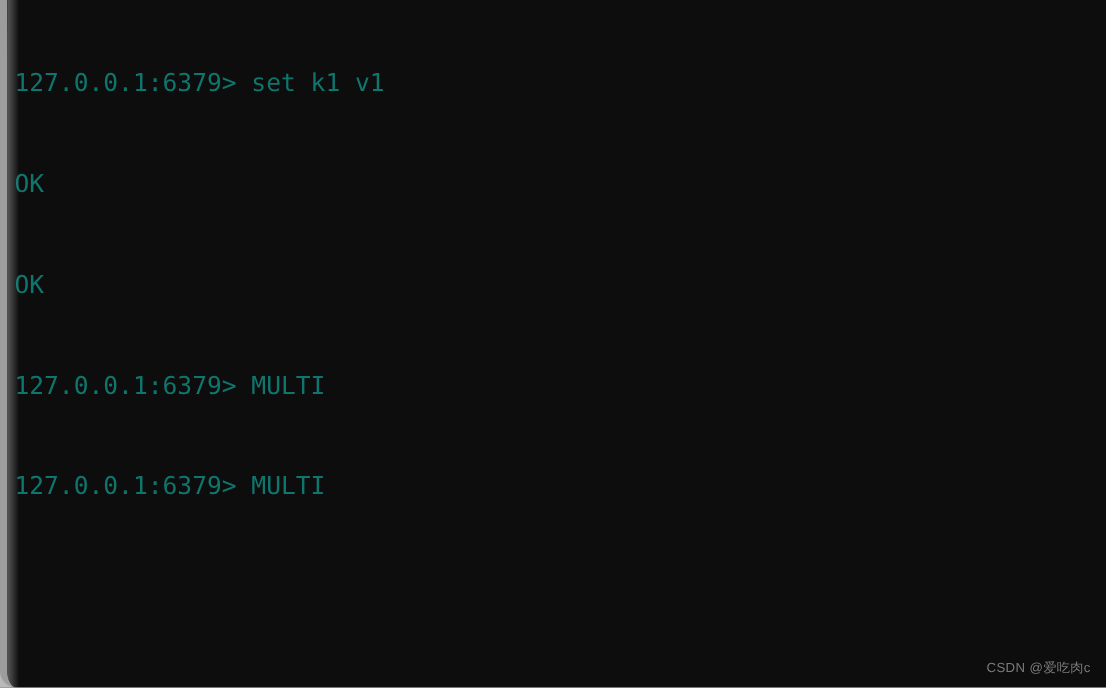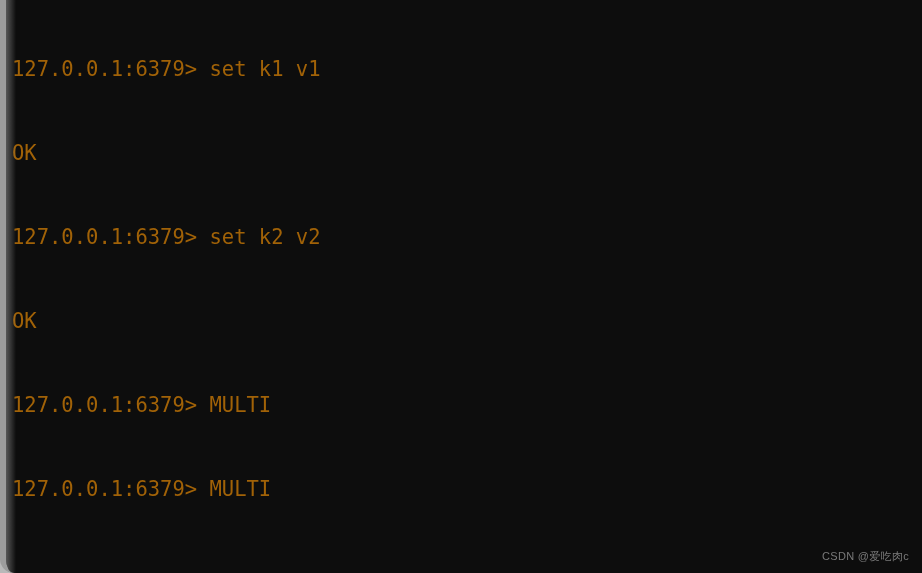--- a/index.html
+++ b/index.html
@@ -41,21 +41,21 @@
     position: absolute;
     left: 0;
     top: 0;
     right: 0;
     bottom: 0;
     padding: 0 0 16px 6px;
     box-sizing: border-box;
     font-family: "DejaVu Sans Mono", "Liberation Mono", monospace;
     font-size: 20.5px;
     line-height: 28px;
-    color: #a16207;
+    color: #0f766e;
     white-space: pre;
     letter-spacing: 0px;
     
     margin-top: -1px;
     z-index: 2;
   }
 
   .term-line {
     height: 28px;
     white-space: pre;
@@ -76,21 +76,20 @@
 </head>
 <body>
 
 <div id="terminal-window">
 
   <div id="frame-shadow"></div>
 
   <div id="terminal-screen">
     <div class="term-line">127.0.0.1:6379&gt; set k1 v1</div>
     <div class="term-line">OK</div>
-    <div class="term-line">127.0.0.1:6379&gt; set k2 v2</div>
     <div class="term-line">OK</div>
     <div class="term-line">127.0.0.1:6379&gt; MULTI</div>
     <div class="term-line">127.0.0.1:6379&gt; MULTI</div>
     
     
     
     
     
     
     

